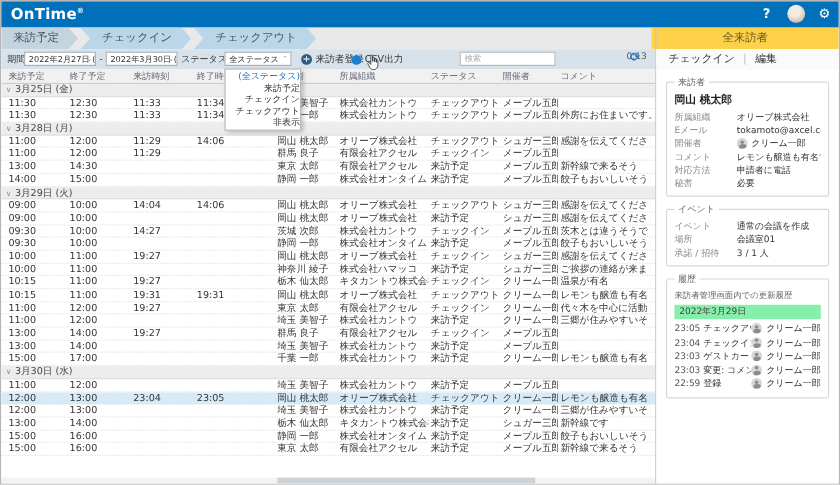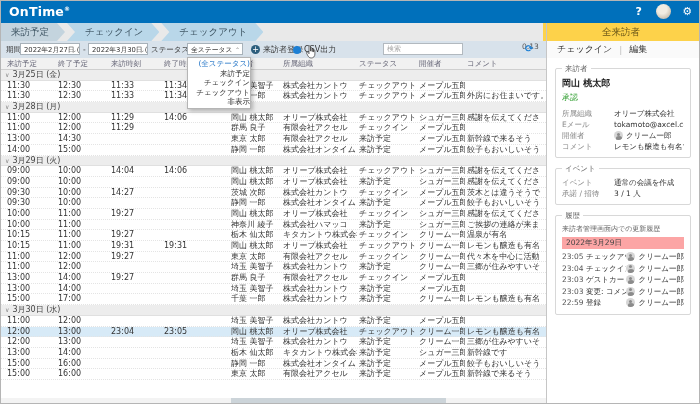--- a/index.html
+++ b/index.html
@@ -81,21 +81,21 @@
   .frow{display:flex;font-size:7.5px;line-height:11px;}
   .frow .fl{width:52px;color:#888;flex:none;}
   .frow .fv{color:#333;white-space:nowrap;overflow:hidden;display:flex;align-items:center;gap:3px;}
   .pavatar{width:9px;height:9px;border-radius:50%;background:#d6d6d6;display:inline-block;
        position:relative;overflow:hidden;flex:none;}
   .pavatar::before{content:"";position:absolute;top:1.5px;left:3px;width:3px;height:3px;
        border-radius:50%;background:#8b8b8b;}
   .pavatar::after{content:"";position:absolute;top:5.2px;left:1.5px;width:6px;height:4px;
        border-radius:50% 50% 0 0;background:#8b8b8b;}
   .hnote{font-size:7px;color:#666;margin-bottom:3px;}
-  .hdate{background:#fca5a5;font-size:7.5px;color:#444;padding:1px 4px;margin-bottom:2px;}
+  .hdate{background:#86efac;font-size:7.5px;color:#444;padding:1px 4px;margin-bottom:2px;}
   .hrow{display:flex;align-items:center;font-size:7.5px;line-height:11.5px;color:#333;}
   .hrow .ht{width:24px;color:#555;flex:none;}
   .hrow .ha{flex:1;white-space:nowrap;overflow:hidden;}
   .hrow .hp{display:flex;align-items:center;gap:3px;white-space:nowrap;flex:none;}
   .cursor{position:absolute;left:304px;top:44px;width:12px;height:14px;z-index:30;}
 </style>
 </head>
 <body>
 
 <div class="app">
@@ -444,21 +444,20 @@
 
   <div class="panel">
     <div class="pactions">
       <span>チェックイン</span>
       <span class="sep">|</span>
       <span>編集</span>
     </div>
     <div class="pbox">
       <span class="legend">来訪者</span>
       <div class="vname">岡山 桃太郎</div>
-      <div class="vappr">承認</div>
       <div id="vfields">
           <div class="frow">
             <span class="fl">所属組織</span>
             <span class="fv">
               <span>オリーブ株式会社</span>
             </span>
           </div>
           <div class="frow">
             <span class="fl">Eメール</span>
             <span class="fv">
@@ -469,31 +468,49 @@
             <span class="fl">開催者</span>
             <span class="fv">
               <span class="pavatar"></span>
               <span>クリーム一郎</span>
             </span>
           </div>
           <div class="frow">
             <span class="fl">コメント</span>
             <span class="fv">
               <span>レモンも醸造も有名です</span>
+            </span>
+          </div>
+          <div class="frow">
+            <span class="fl">対応方法</span>
+            <span class="fv">
+              <span>申請者に電話</span>
+            </span>
+          </div>
+          <div class="frow">
+            <span class="fl">秘書</span>
+            <span class="fv">
+              <span>必要</span>
             </span>
           </div>
         </div>
     </div>
     <div class="pbox">
       <span class="legend">イベント</span>
       <div id="efields">
           <div class="frow">
             <span class="fl">イベント</span>
             <span class="fv">
               <span>通常の会議を作成</span>
+            </span>
+          </div>
+          <div class="frow">
+            <span class="fl">場所</span>
+            <span class="fv">
+              <span>会議室01</span>
             </span>
           </div>
           <div class="frow">
             <span class="fl">承諾 / 招待</span>
             <span class="fv">
               <span>3 / 1 人</span>
             </span>
           </div>
         </div>
     </div>

